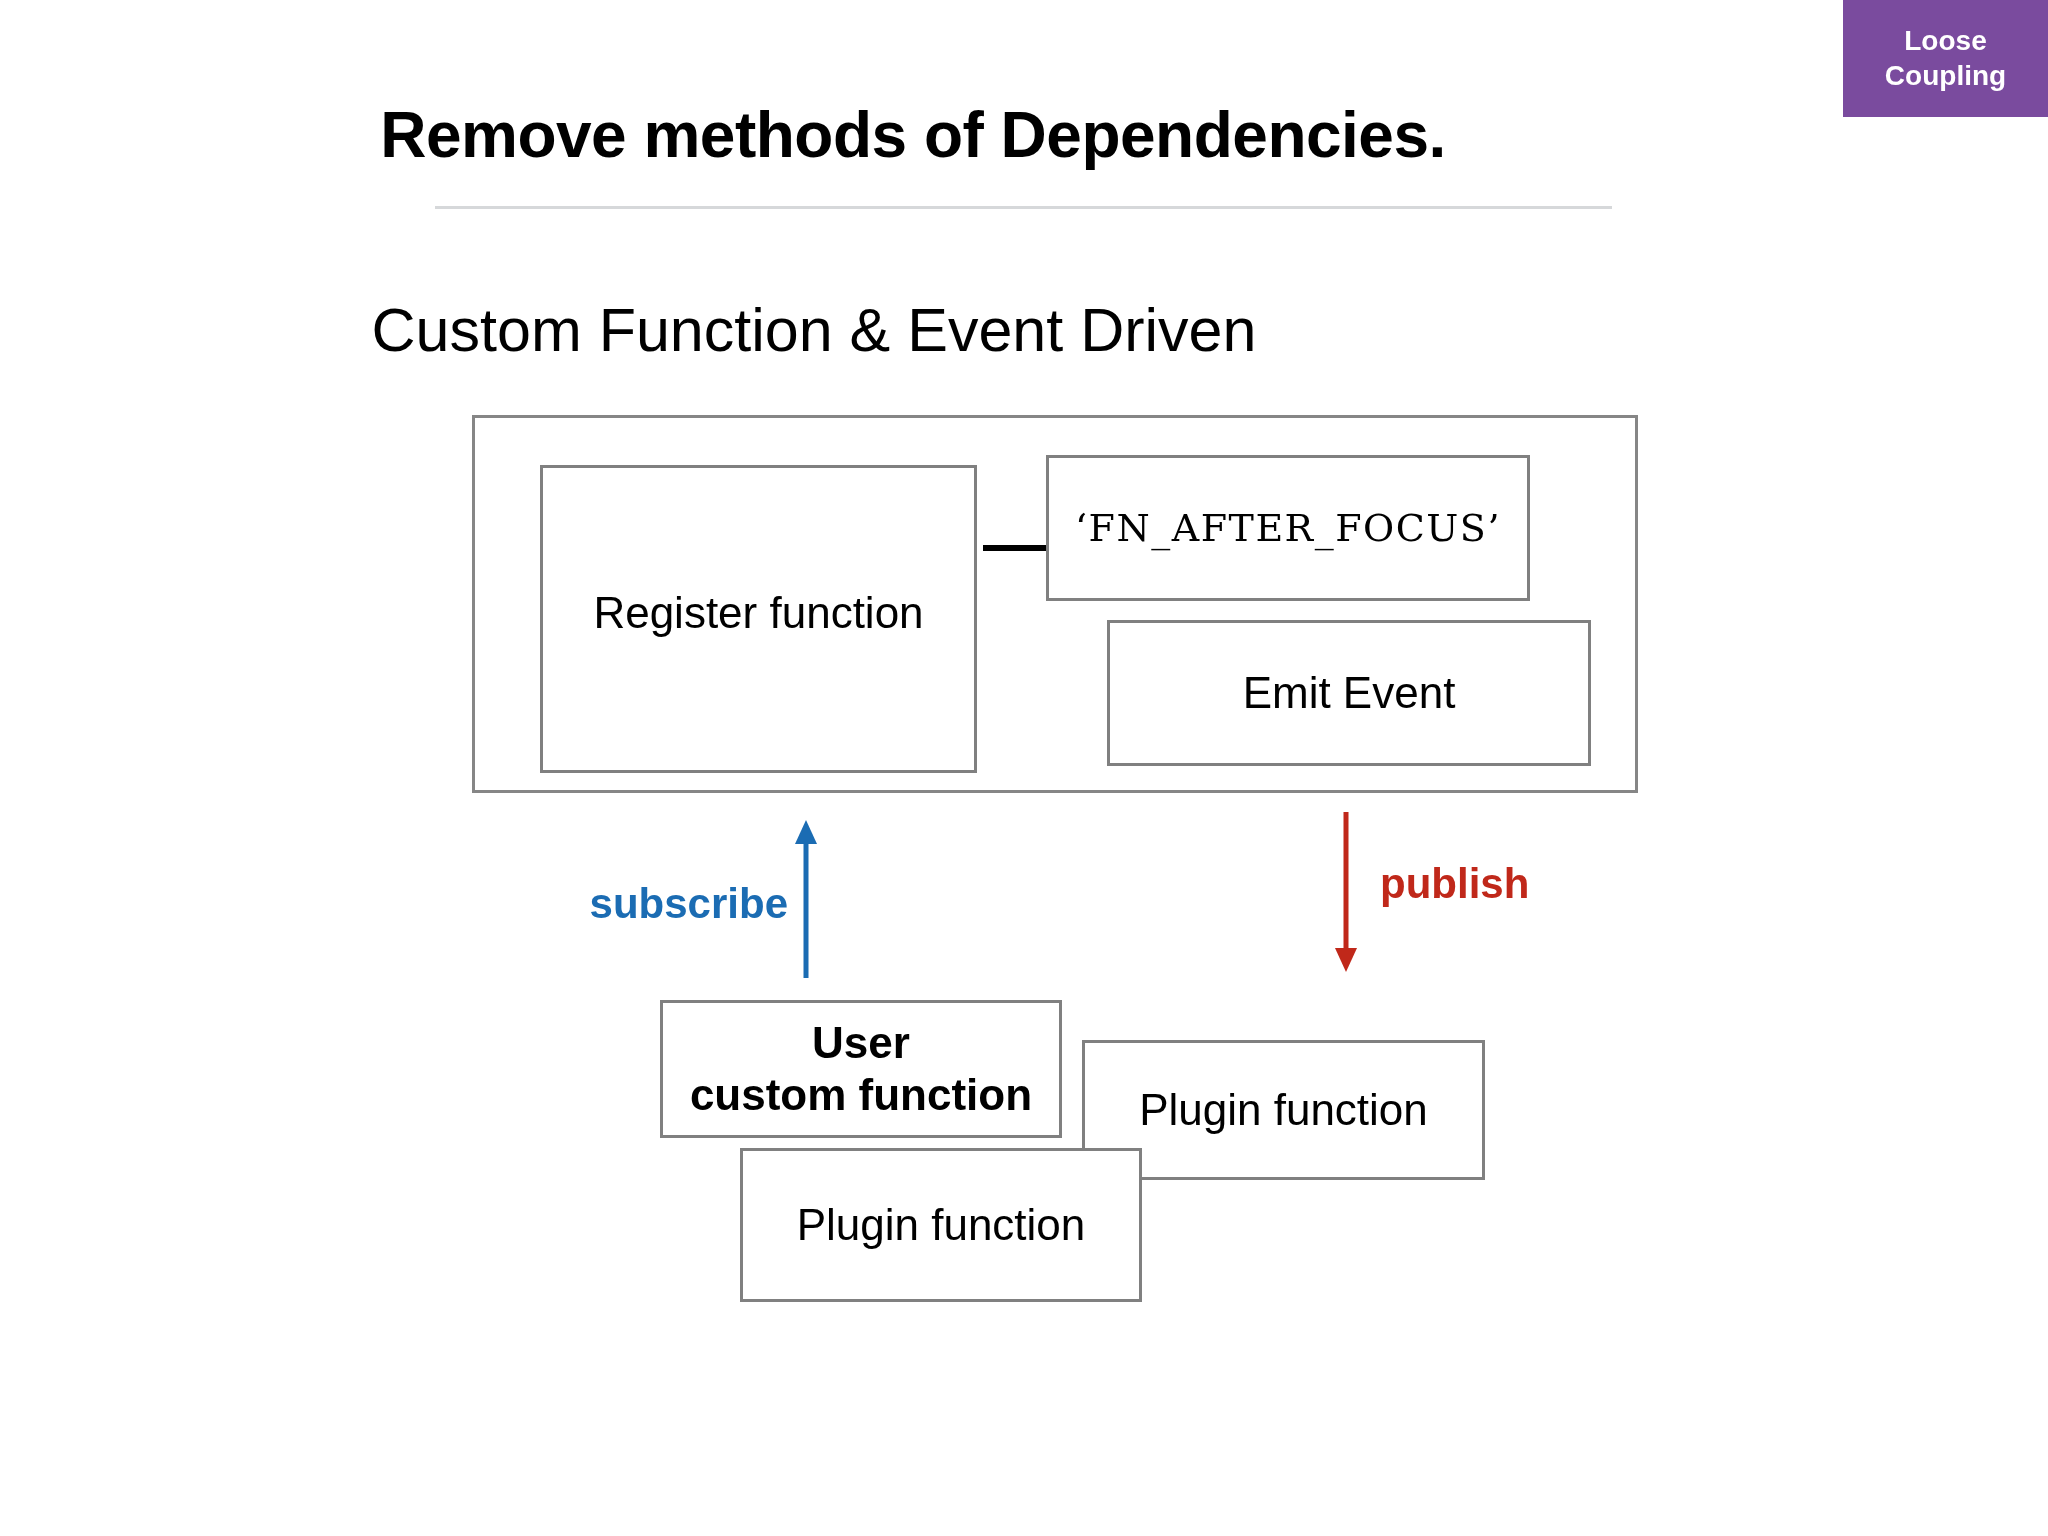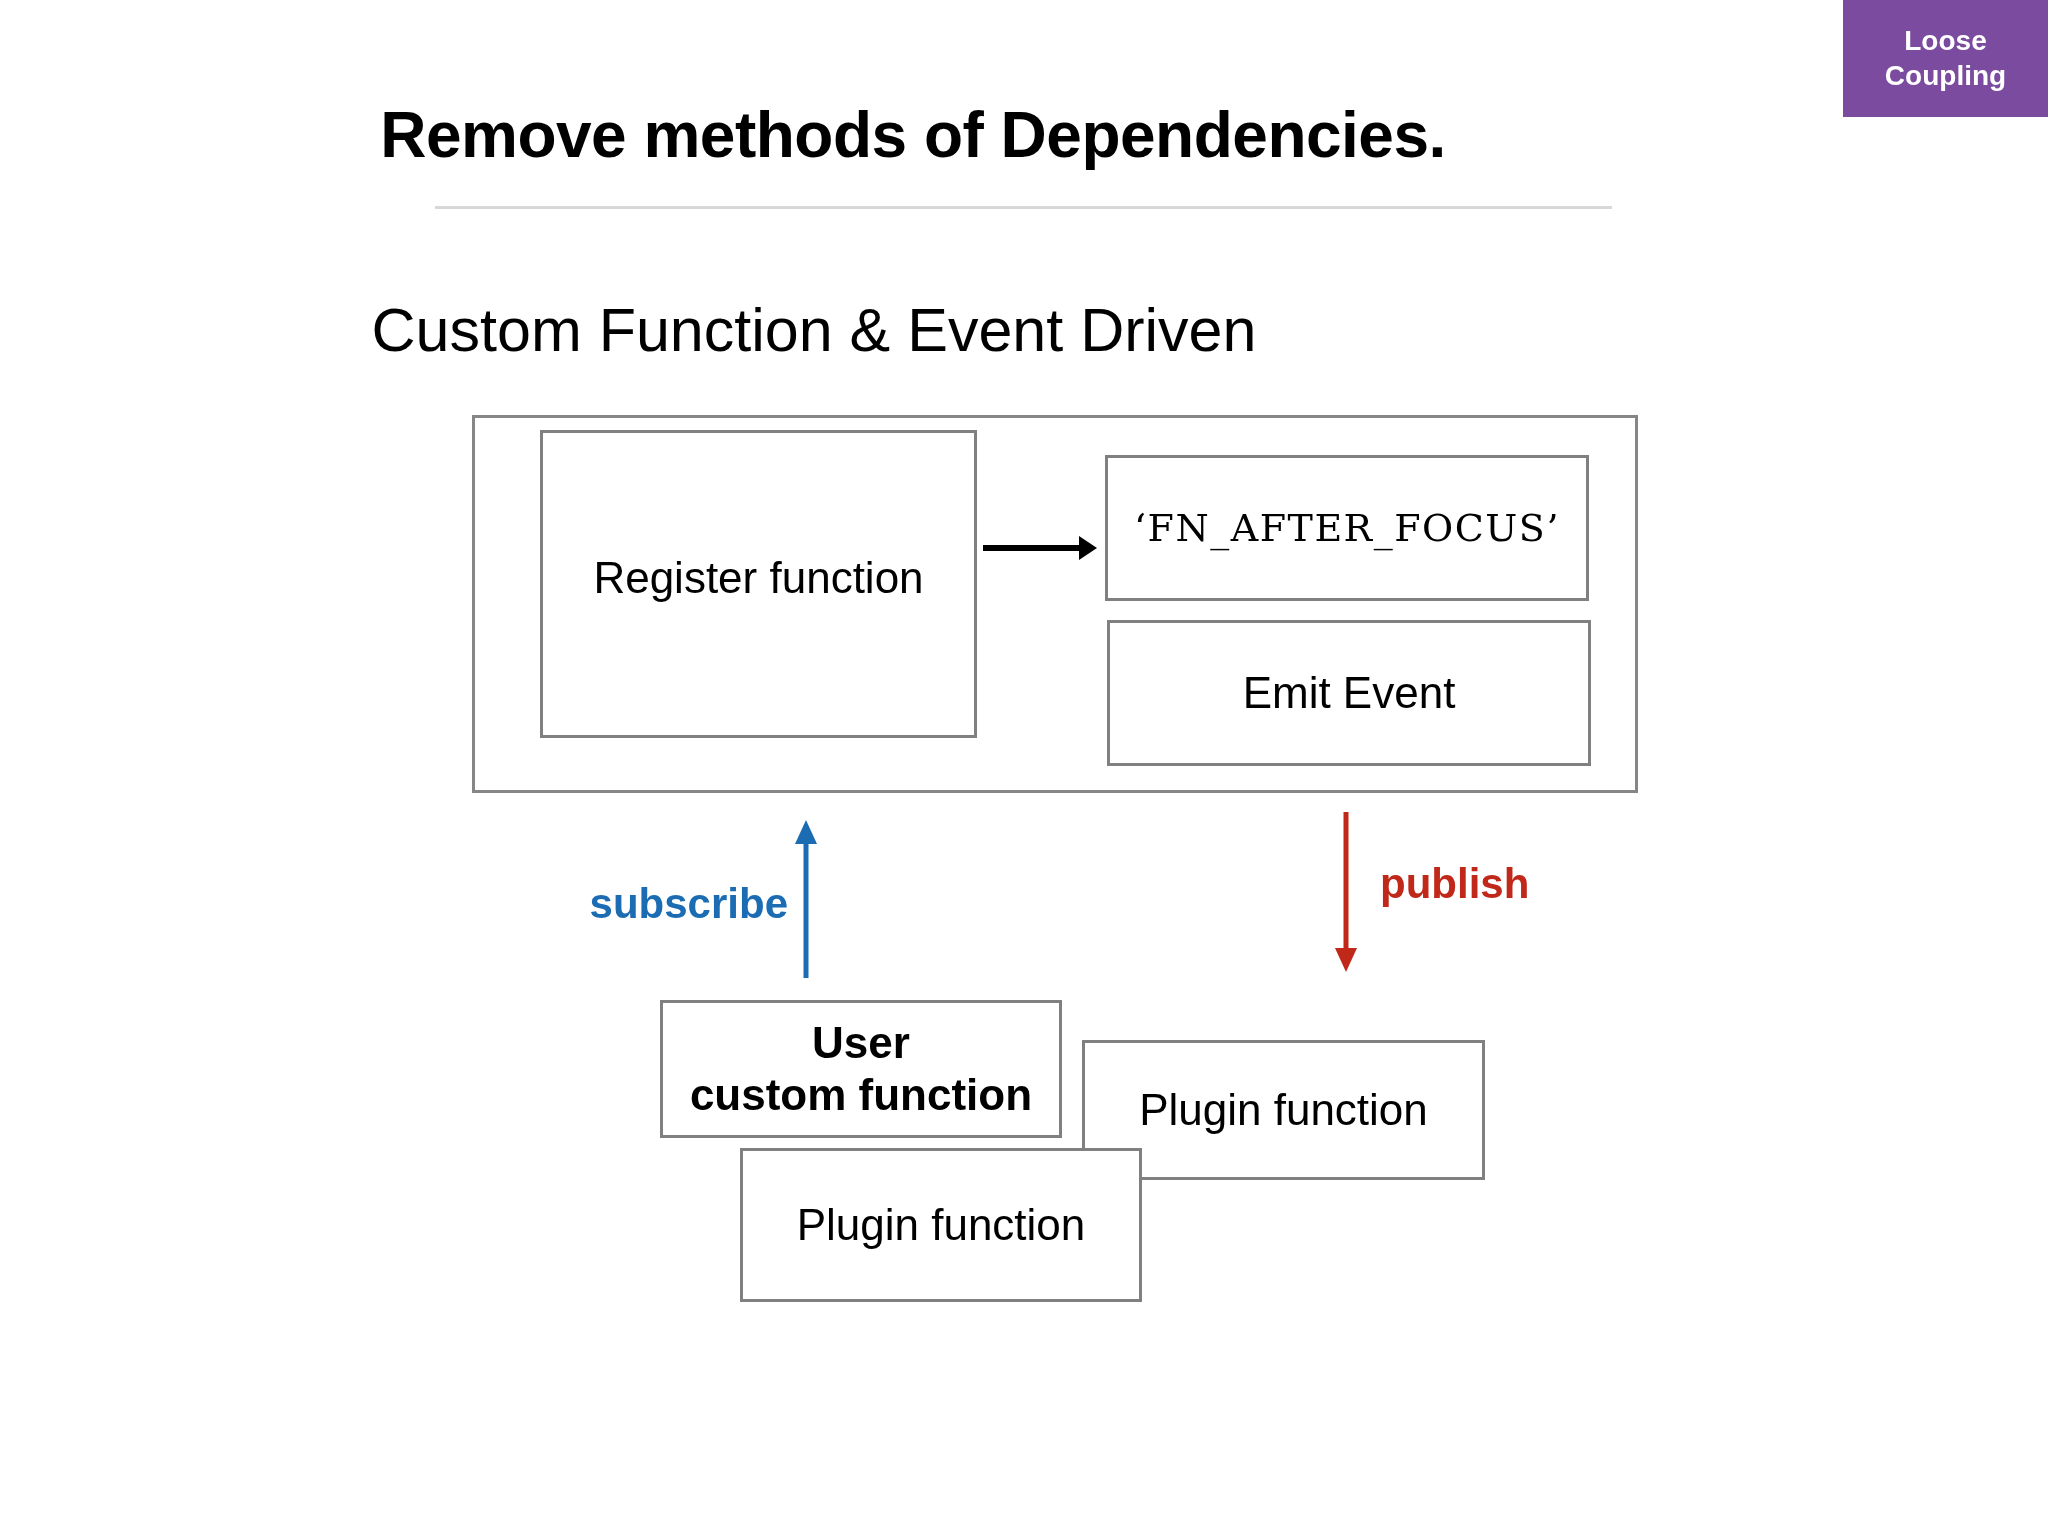--- a/index.html
+++ b/index.html
@@ -55,25 +55,25 @@
   }
 
   
   #outer-frame {
     position:absolute; left:472px; top:415px;
     width:1166px; height:378px;
     border:3px solid #868686;
     background:transparent;
   }
 
-  #register-box { left:540px; top:430px; width:437px; height:308px; }
+  #register-box { left:540px; top:465px; width:437px; height:308px; }
   #register-box .lbl { position:relative; top:-6px; }
 
   #events-box  {
-    left:1105px; top:455px; width:484px; height:146px;
+    left:1046px; top:455px; width:484px; height:146px;
     font-family:"DejaVu Serif", serif;
     font-size:38px; letter-spacing:1.5px;
   }
   #events-box .codewrap { display:block; }
   #events-box .codeline { display:block; white-space:nowrap; }
 
   #emit-box    { left:1098px; top:620px; width:484px; height:146px;margin-left:9px; }
 
   
   #arrow-register {

